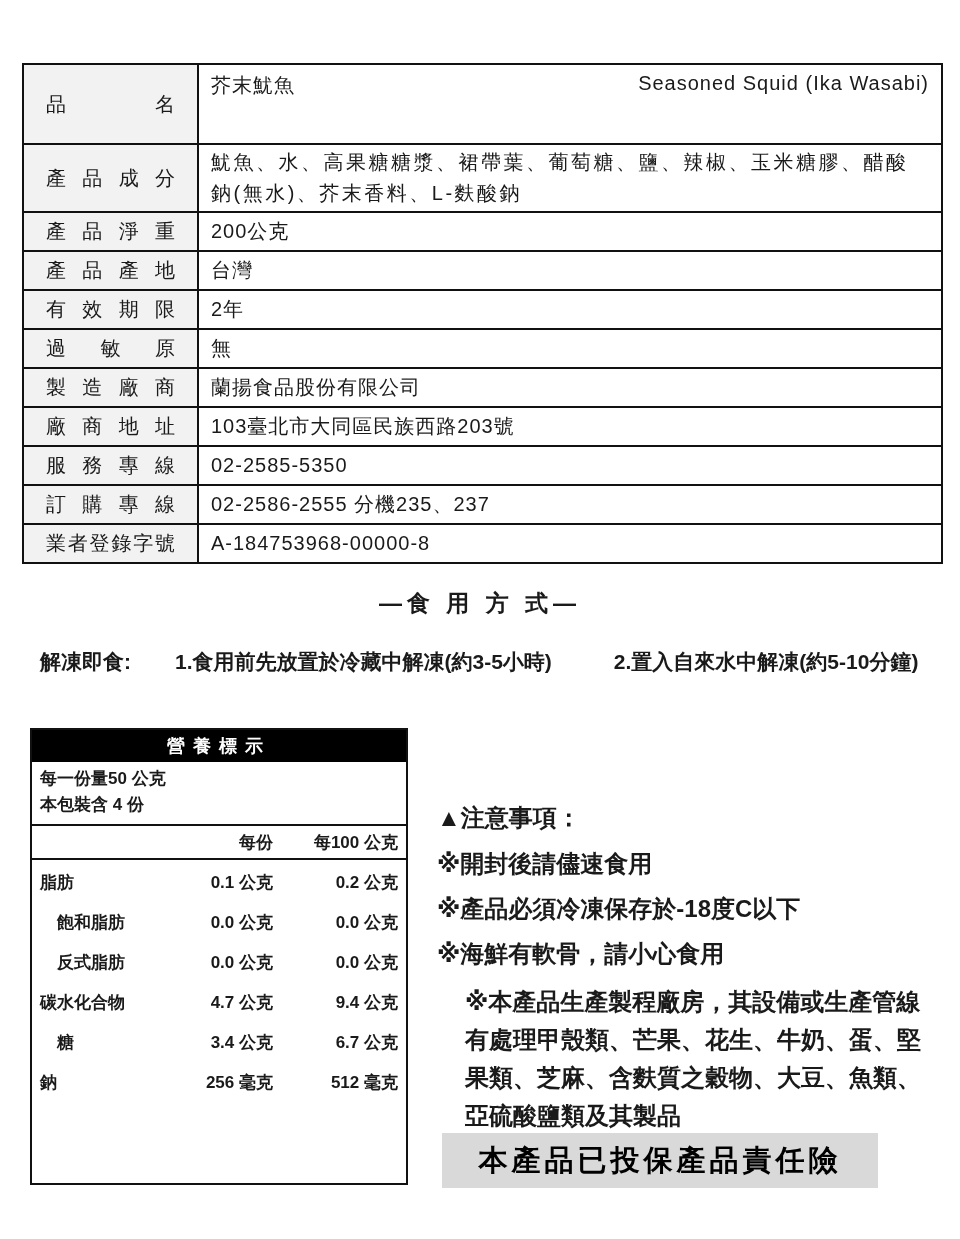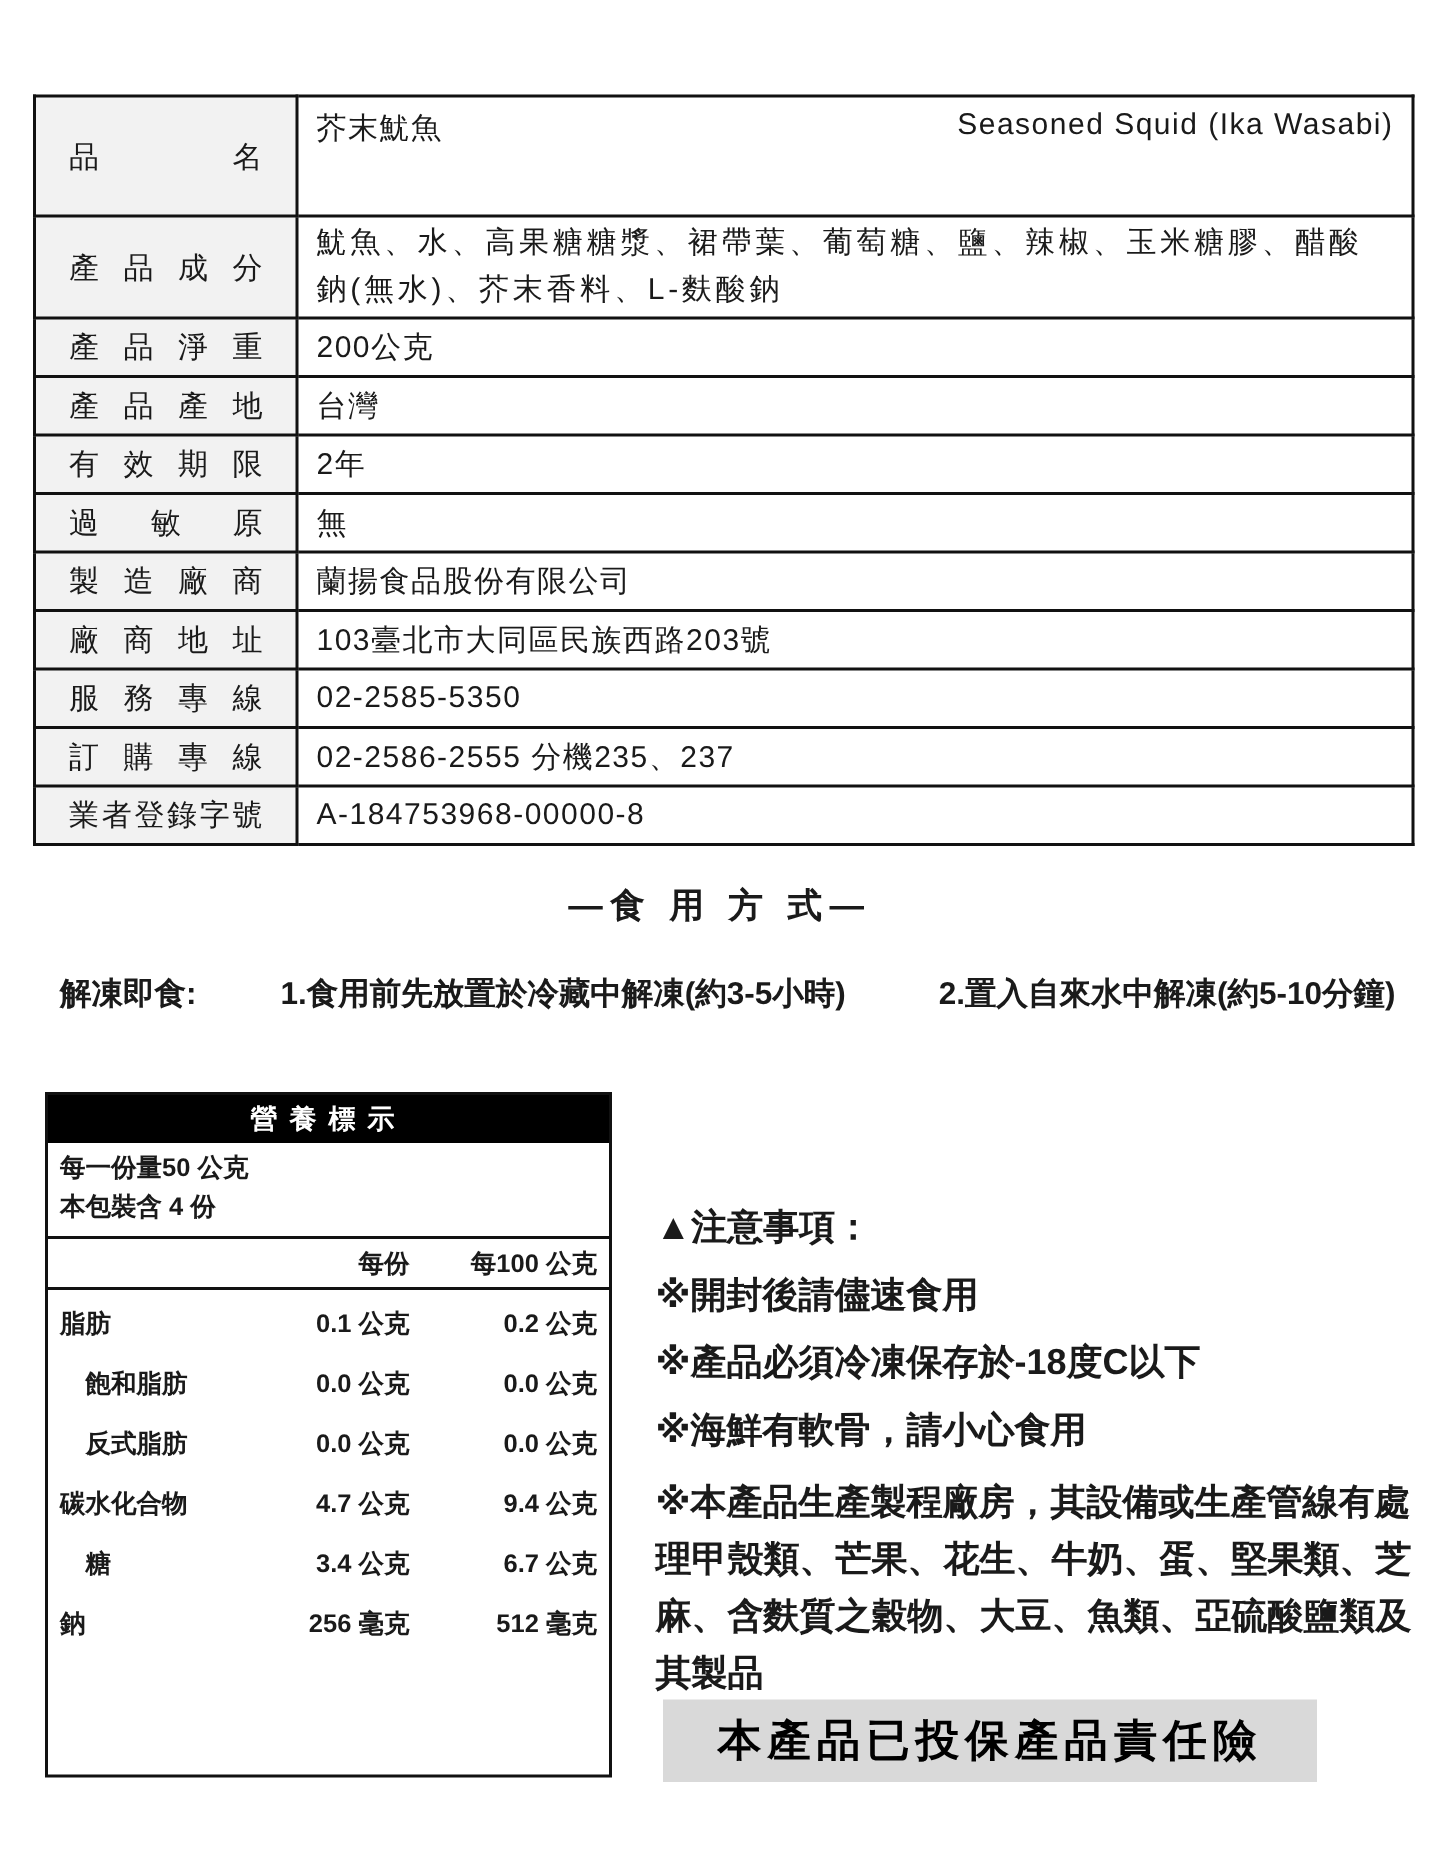--- a/index.html
+++ b/index.html
@@ -50,21 +50,21 @@
     position:absolute;left:0;top:588px;width:960px;
     text-align:center;
     font-size:23px;font-weight:bold;
     letter-spacing:5px;
   }
   .instruction{
     position:absolute;left:40px;top:648px;width:910px;
     font-size:21px;font-weight:bold;
     display:flex;align-items:baseline;gap:36px;
   }
-  .instruction .step1{margin-left:20px;}
+  .instruction .step1{margin-left:8px;}
   .instruction .step2{margin-left:26px;}
   
   .nutrition{
     position:absolute;left:30px;top:728px;width:378px;height:457px;
     border:2px solid var(--border);
     background:#fff;
     font-weight:bold;
   }
   .nut-title{
     height:32px;background:var(--nutrition-header-bg);color:var(--nutrition-header-text);
@@ -94,21 +94,21 @@
   }
   .nut-row .lab.indent{padding-left:17px;}
   .nut-row .v{text-align:right;}
   
   .notices{
     position:absolute;left:437px;top:802px;width:507px;
     font-size:24px;font-weight:bold;
   }
   .notice-title{margin-bottom:14px;}
   .notice-item{margin-bottom:13px;line-height:32px;}
-  .notice-paragraph{line-height:38px;margin-top:1px;}
+  .notice-paragraph{line-height:38px;margin-top:1px;margin-left:28px;}
   
   .banner{
     position:absolute;left:442px;top:1133px;width:436px;height:55px;
     background:var(--banner-bg);
     display:flex;align-items:center;justify-content:center;
     font-size:29px;font-weight:bold;
     letter-spacing:4px;
     color:#000;
   }
 </style>

